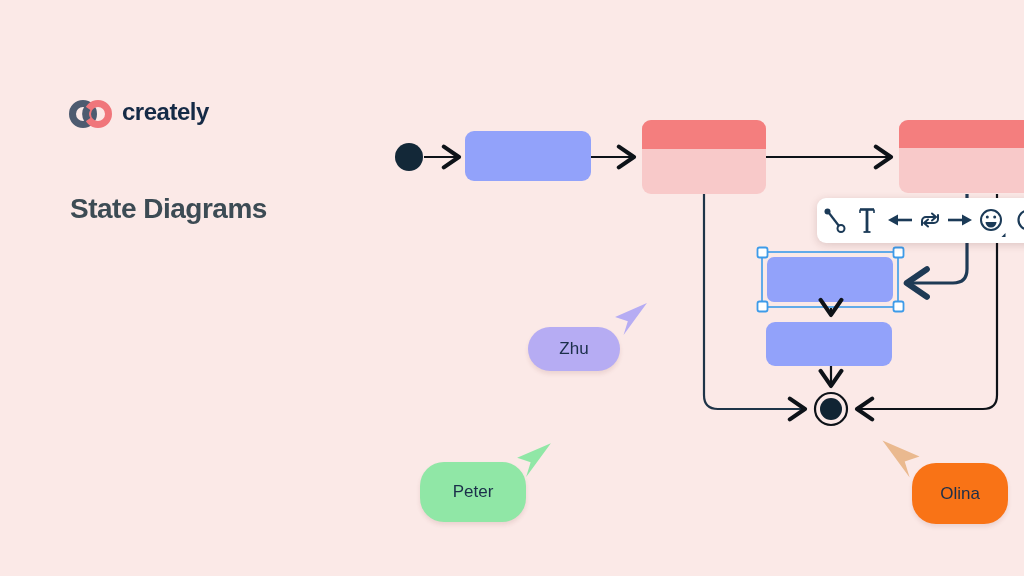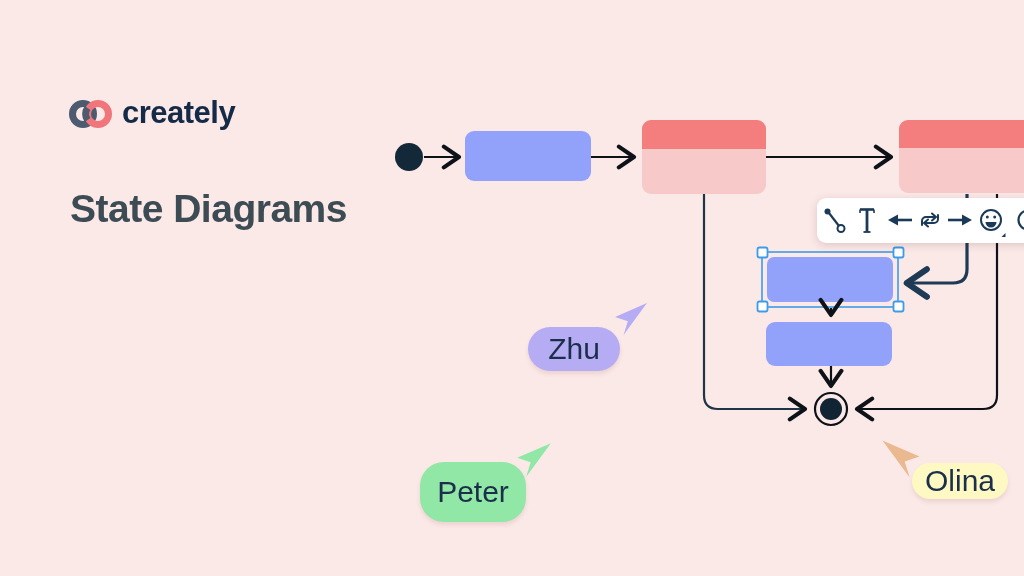--- a/index.html
+++ b/index.html
@@ -3,41 +3,41 @@
 <meta charset="utf-8">
 <style>
   html,body{margin:0;padding:0;}
   body{
     width:1024px;height:576px;overflow:hidden;position:relative;
     background:#fbe9e7;
     font-family:"Liberation Sans", sans-serif;
   }
   
   .logo{position:absolute;left:68px;top:94px;display:flex;align-items:center;gap:8px;}
-  .logo-word{font-size:31px;font-weight:bold;color:#152a46;letter-spacing:-0.5px;line-height:1;padding-bottom:4px;}
+  .logo-word{font-size:24px;font-weight:bold;color:#152a46;letter-spacing:-0.5px;line-height:1;padding-bottom:4px;}
   
-  .heading{position:absolute;left:70px;top:184px;color:#3c4b54;font-size:39px;font-weight:bold;line-height:50px;letter-spacing:-0.5px;}
+  .heading{position:absolute;left:70px;top:184px;color:#3c4b54;font-size:28px;font-weight:bold;line-height:50px;letter-spacing:-0.5px;}
   
   .diagram-svg{position:absolute;left:0;top:0;}
   
   .toolbar{
     position:absolute;left:817px;top:198px;width:232px;height:45px;
     background:#ffffff;border-radius:9px;
     box-shadow:0 2px 8px rgba(90,40,40,0.18);
   }
   .toolbar svg{display:block;}
   
   .pill{
     position:absolute;display:flex;align-items:center;justify-content:center;
-    border-radius:24px;color:#1b2f4a;font-size:30px;
+    border-radius:24px;color:#1b2f4a;font-size:17px;
     box-shadow:0 3px 4px rgba(120,60,60,0.12);
   }
   .pill-zhu{left:528px;top:327px;width:92px;height:44px;background:#b6acf3;}
   .pill-peter{left:420px;top:462px;width:106px;height:60px;background:#90e7a6;}
-  .pill-olina{left:912px;top:463px;width:96px;height:36px;background:#fef9c3;}
+  .pill-olina{left:912px;top:463px;width:96px;height:61px;background:#f97316;}
   .cursor{position:absolute;}
   .cursor-zhu{left:612px;top:302px;}
   .cursor-peter{left:514px;top:442px;}
   .cursor-olina{left:880px;top:439px;}
 </style>
 </head>
 <body>
 
 <svg class="diagram-svg" width="1024" height="576" viewBox="0 0 1024 576">
   <defs>

